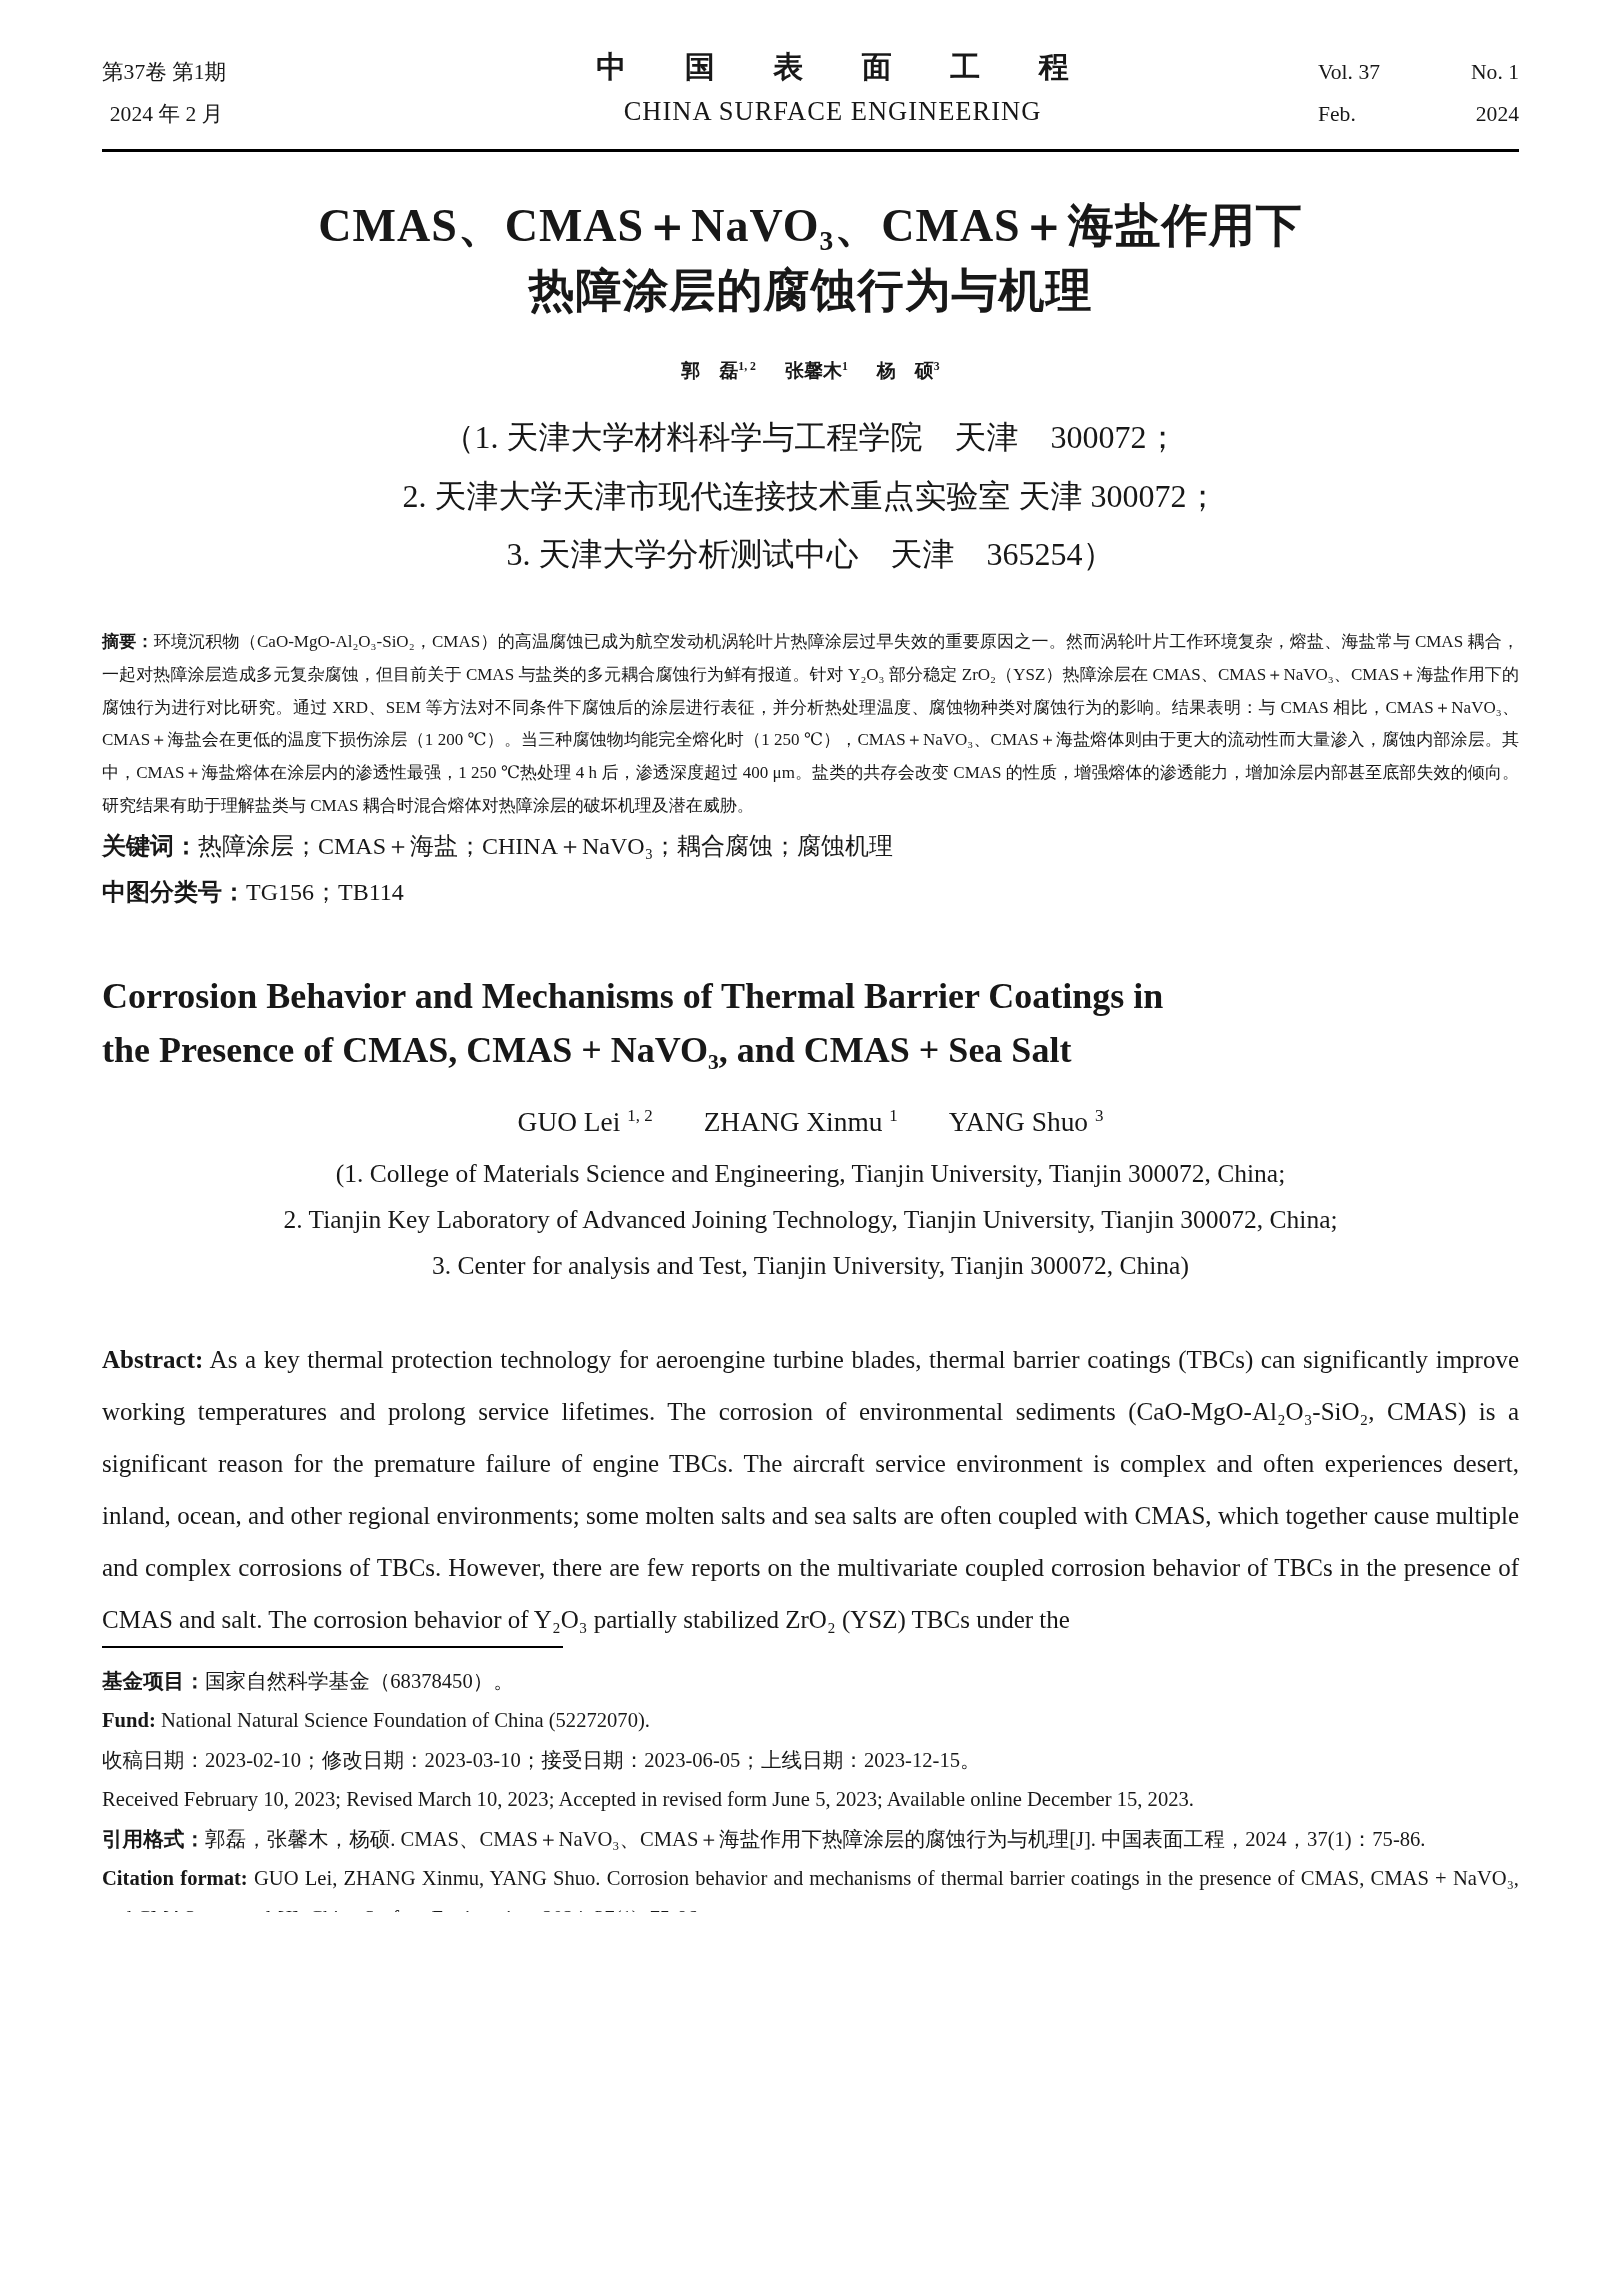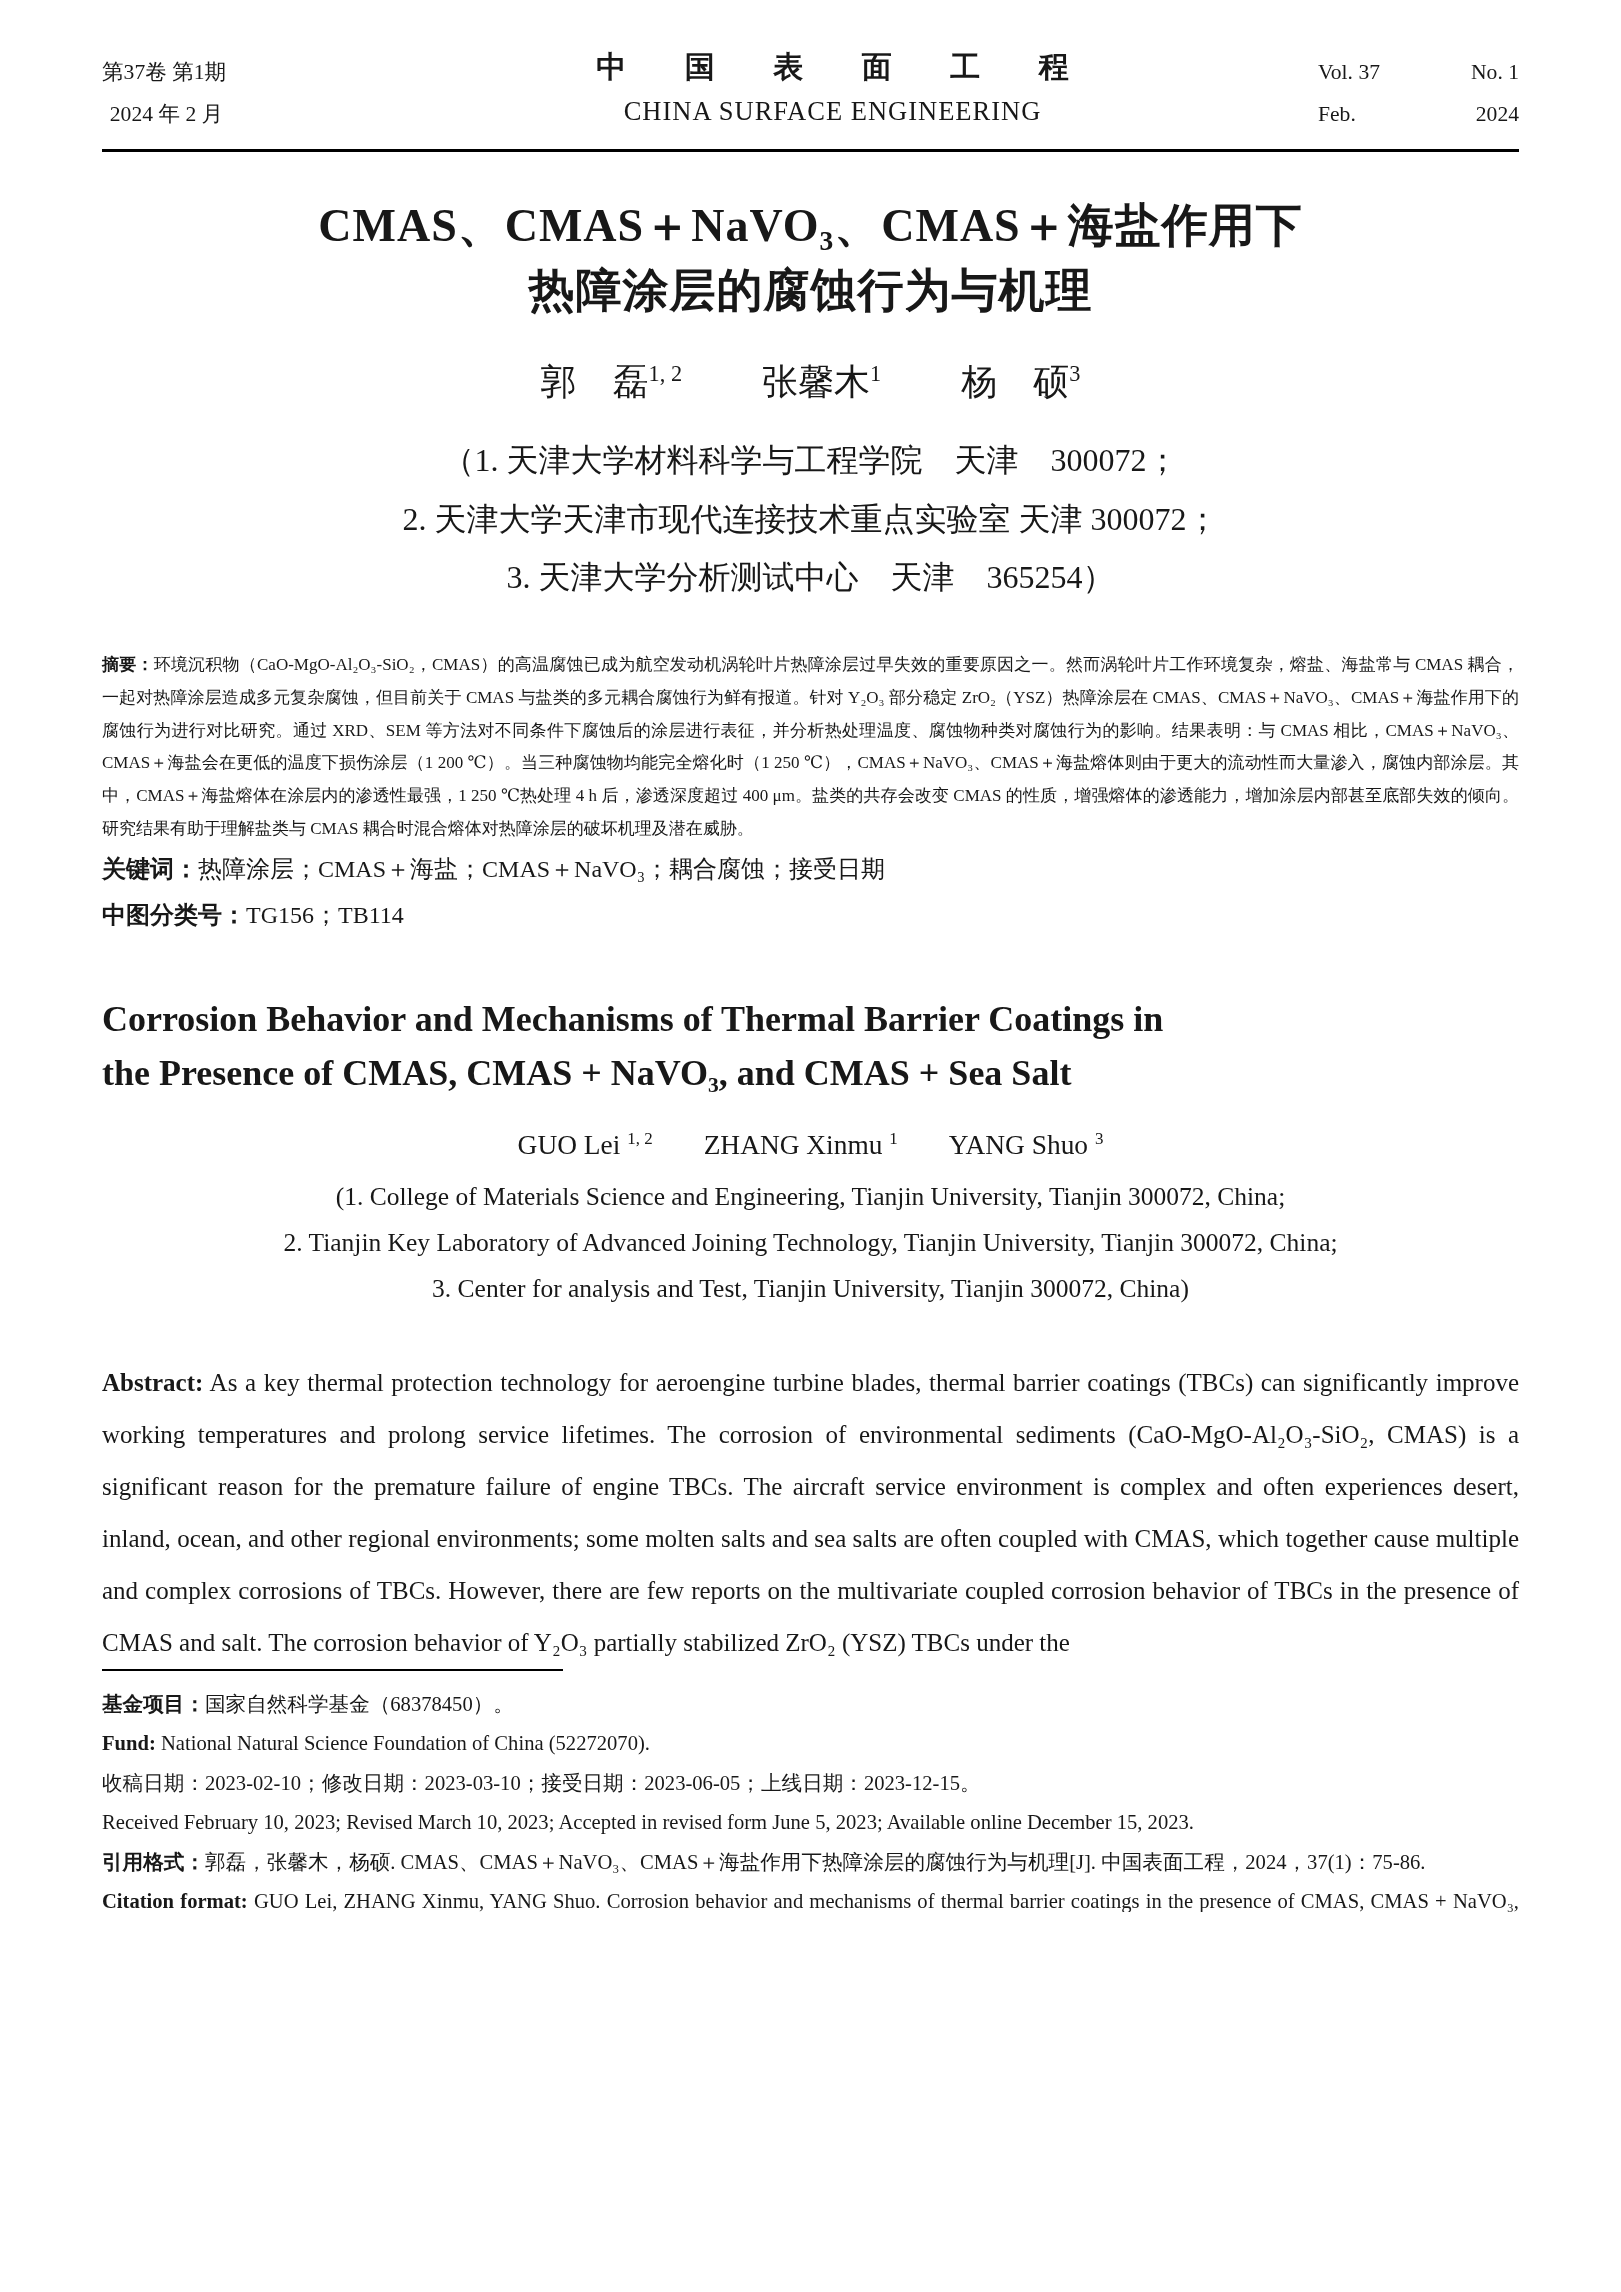--- a/index.html
+++ b/index.html
@@ -26,21 +26,21 @@
   .jh-center .en { font-size: 26.5px; margin-top: 7.8px; letter-spacing: 1px; }
   .jh-right { width: 201px; font-size: 21.6px; line-height: 1.95; padding-top: 3.9px; }
   .jh-right .row { display: flex; justify-content: space-between; }
   .header-rule { border-bottom: 3.9px solid #000; margin-top: 13.7px; }
 
   
   .doi { margin-top: 29px; font-size: 22.5px; }
 
   
   .title-zh { margin-top: 41px; text-align: center; font-size: 46px; font-weight: bold; line-height: 1.42; letter-spacing: 1px; }
-  .authors-zh { margin-top: 35px; display: flex; justify-content: center; gap: 80px; font-size: 36px; }
+  .authors-zh { margin-top: 35px; display: flex; justify-content: center; gap: 29px; font-size: 19px; font-weight: bold; }
   sup { font-size: 0.62em; }
   .affils-zh { margin-top: 24px; text-align: center; font-size: 32px; line-height: 1.82; }
 
   
   .abstract-zh { margin-top: 43px; font-size: 17px; line-height: 1.93; text-align: justify; }
   .lbl { font-weight: bold; }
   .kw-line, .clc-line { font-size: 24px; line-height: 1.93; text-align: left; }
 
   
   .title-en { margin-top: 53px; font-size: 36px; font-weight: bold; line-height: 1.5; }
@@ -96,21 +96,21 @@
   </div>
 
   <div class="affils-zh">
     <div class="affil-line">（1. 天津大学材料科学与工程学院　天津　300072；</div>
     <div class="affil-line">2. 天津大学天津市现代连接技术重点实验室 天津 300072；</div>
     <div class="affil-line">3. 天津大学分析测试中心　天津　365254）</div>
   </div>
 
   <p class="abstract-zh"><b class="lbl">摘要：</b><span>环境沉积物（CaO-MgO-Al₂O₃-SiO₂，CMAS）的高温腐蚀已成为航空发动机涡轮叶片热障涂层过早失效的重要原因之一。然而涡轮叶片工作环境复杂，熔盐、海盐常与 CMAS 耦合，一起对热障涂层造成多元复杂腐蚀，但目前关于 CMAS 与盐类的多元耦合腐蚀行为鲜有报道。针对 Y₂O₃ 部分稳定 ZrO₂（YSZ）热障涂层在 CMAS、CMAS＋NaVO₃、CMAS＋海盐作用下的腐蚀行为进行对比研究。通过 XRD、SEM 等方法对不同条件下腐蚀后的涂层进行表征，并分析热处理温度、腐蚀物种类对腐蚀行为的影响。结果表明：与 CMAS 相比，CMAS＋NaVO₃、CMAS＋海盐会在更低的温度下损伤涂层（1 200 ℃）。当三种腐蚀物均能完全熔化时（1 250 ℃），CMAS＋NaVO₃、CMAS＋海盐熔体则由于更大的流动性而大量渗入，腐蚀内部涂层。其中，CMAS＋海盐熔体在涂层内的渗透性最强，1 250 ℃热处理 4 h 后，渗透深度超过 400 μm。盐类的共存会改变 CMAS 的性质，增强熔体的渗透能力，增加涂层内部甚至底部失效的倾向。研究结果有助于理解盐类与 CMAS 耦合时混合熔体对热障涂层的破坏机理及潜在威胁。</span></p>
 
-  <p class="kw-line"><b class="lbl">关键词：</b><span>热障涂层；CMAS＋海盐；CMAS＋NaVO₃；耦合腐蚀；接受日期</span></p>
+  <p class="kw-line"><b class="lbl">关键词：</b><span>热障涂层；CMAS＋海盐；CHINA＋NaVO₃；耦合腐蚀；腐蚀机理</span></p>
 
   <p class="clc-line"><b class="lbl">中图分类号：</b><span>TG156；TB114</span></p>
 
   <h2 class="title-en">
     <span>Corrosion Behavior and Mechanisms of Thermal Barrier Coatings in</span><br>
     <span>the Presence of CMAS, CMAS + NaVO₃, and CMAS + Sea Salt</span>
   </h2>
 
   <div class="authors-en">
     <span class="author"><span>GUO Lei</span>&nbsp;<sup>1, 2</sup></span>

